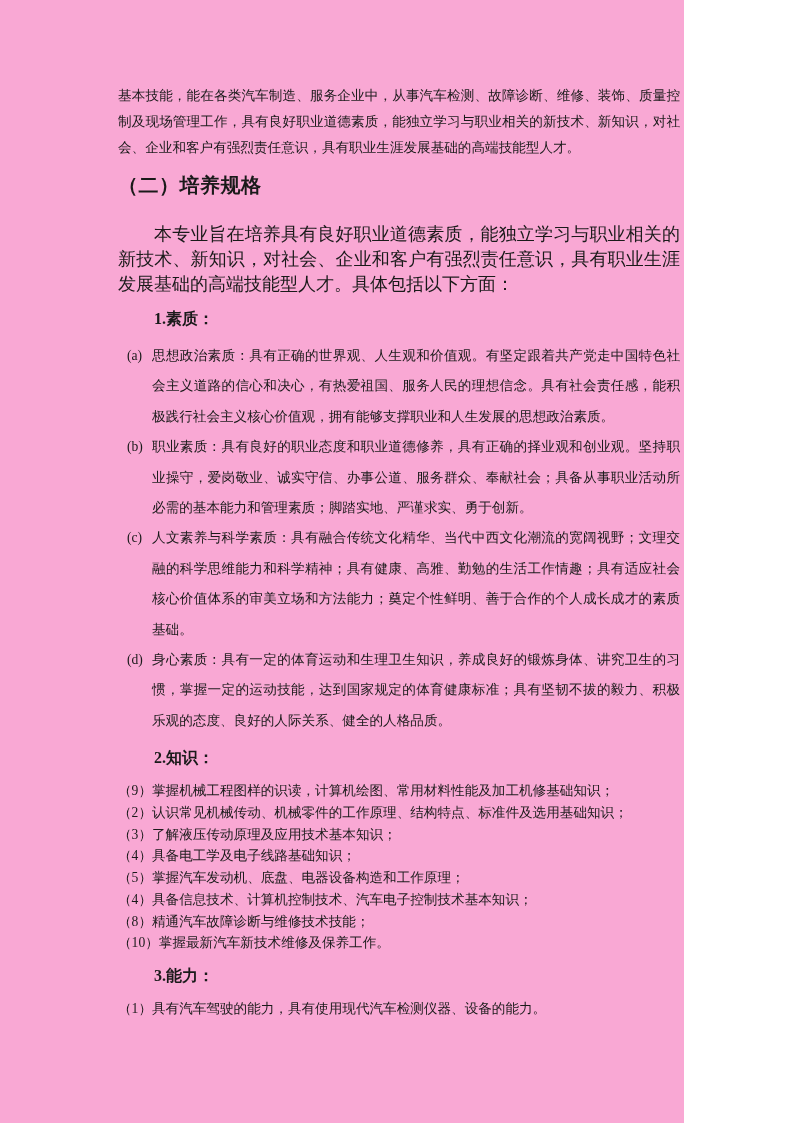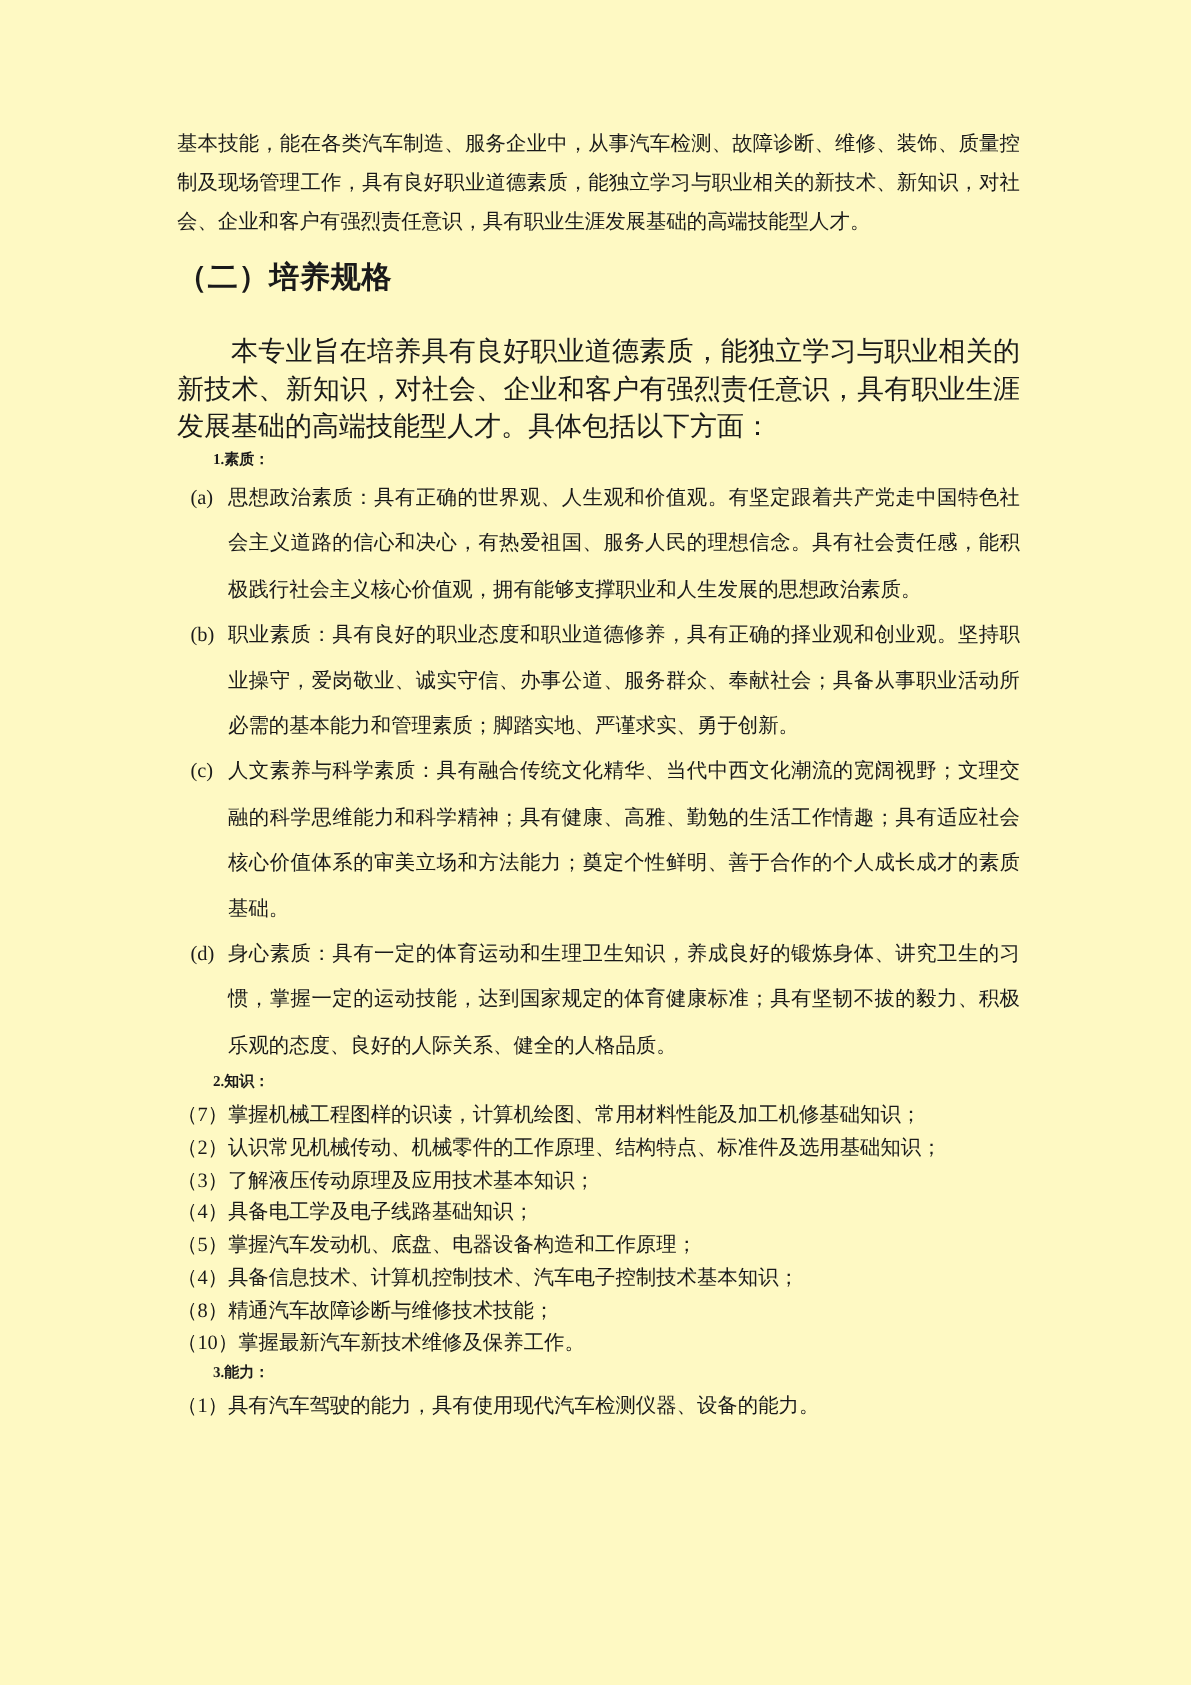--- a/index.html
+++ b/index.html
@@ -2,23 +2,23 @@
 <html lang="zh"><head>
 <meta charset="utf-8">
 <style>
   html, body {
     margin: 0;
     padding: 0;
     background: #ffffff;
   }
   .page {
     position: relative;
-    width: 794px;
+    width: 684px;
     height: 1123px;
-    background: #fef9c3;
+    background: #f9a8d4;
     font-family: "Liberation Serif", "DejaVu Serif", serif;
     color: #1a1a1a;
     overflow: hidden;
   }
   .content {
     position: absolute;
     left: 118px;
     top: 83px;
     width: 562px;
   }
@@ -38,23 +38,23 @@
   }
   .lead {
     margin: 26px 0 0 0;
     font-size: 18px;
     line-height: 25px;
     text-align: justify;
     text-justify: inter-ideograph;
     text-indent: 2em;
   }
   .sub-title {
-    margin: 0;
+    margin: 12px;
     padding-left: 24px;
-    font-size: 10px;
+    font-size: 16px;
     font-weight: bold;
     line-height: 20px;
   }
   .lettered-list {
     margin: 0;
   }
   .lettered-item {
     display: flex;
     font-size: 13.6px;
     line-height: 30.4px;
@@ -115,21 +115,21 @@
       </div>
       <div class="lettered-item">
         <span class="marker">(d)</span>
         <div class="ltext">身心素质：具有一定的体育运动和生理卫生知识，养成良好的锻炼身体、讲究卫生的习惯，掌握一定的运动技能，达到国家规定的体育健康标准；具有坚韧不拔的毅力、积极乐观的态度、良好的人际关系、健全的人格品质。</div>
       </div>
     </div>
 
     <p class="sub-title">2.知识：</p>
 
     <div>
-      <p class="k-item">（7）掌握机械工程图样的识读，计算机绘图、常用材料性能及加工机修基础知识；</p>
+      <p class="k-item">（9）掌握机械工程图样的识读，计算机绘图、常用材料性能及加工机修基础知识；</p>
       <p class="k-item">（2）认识常见机械传动、机械零件的工作原理、结构特点、标准件及选用基础知识；</p>
       <p class="k-item">（3）了解液压传动原理及应用技术基本知识；</p>
       <p class="k-item">（4）具备电工学及电子线路基础知识；</p>
       <p class="k-item">（5）掌握汽车发动机、底盘、电器设备构造和工作原理；</p>
       <p class="k-item">（4）具备信息技术、计算机控制技术、汽车电子控制技术基本知识；</p>
       <p class="k-item">（8）精通汽车故障诊断与维修技术技能；</p>
       <p class="k-item">（10）掌握最新汽车新技术维修及保养工作。</p>
     </div>
 
     <p class="sub-title">3.能力：</p>

